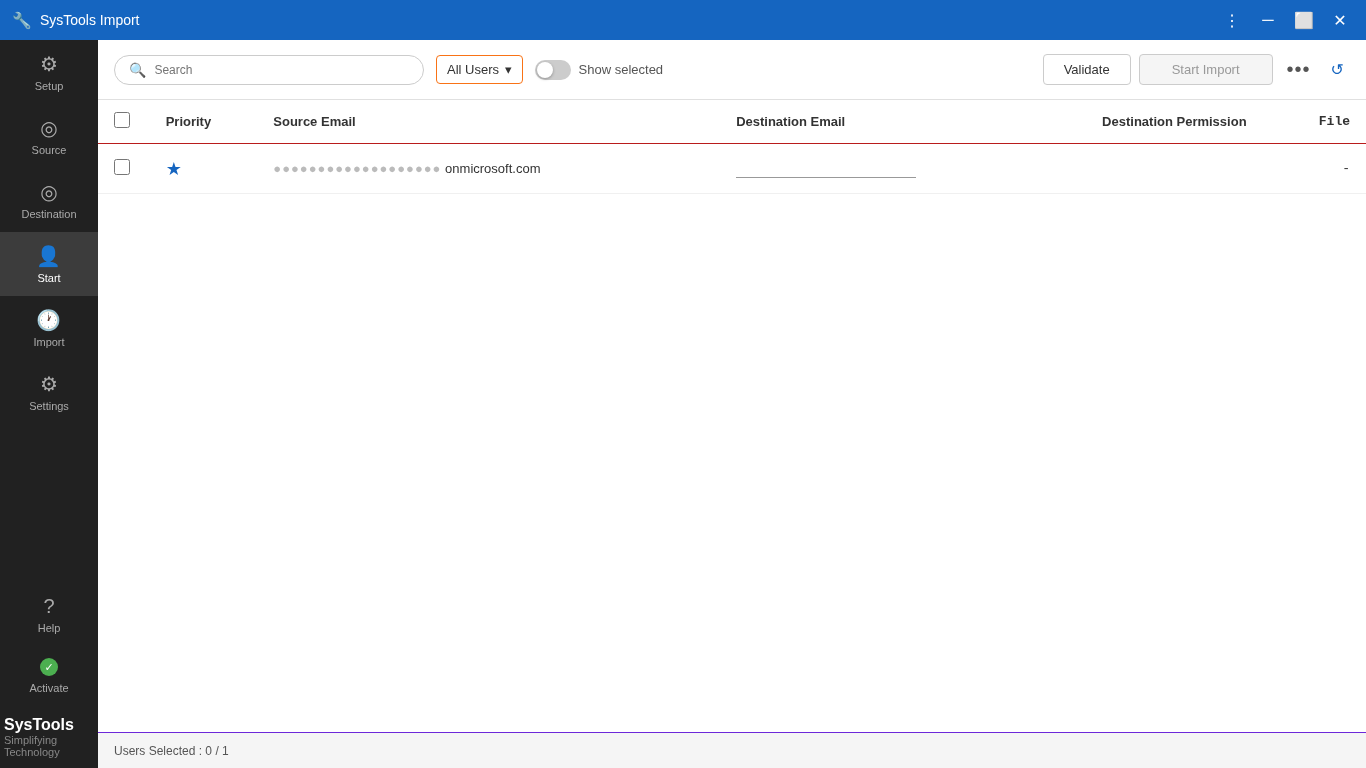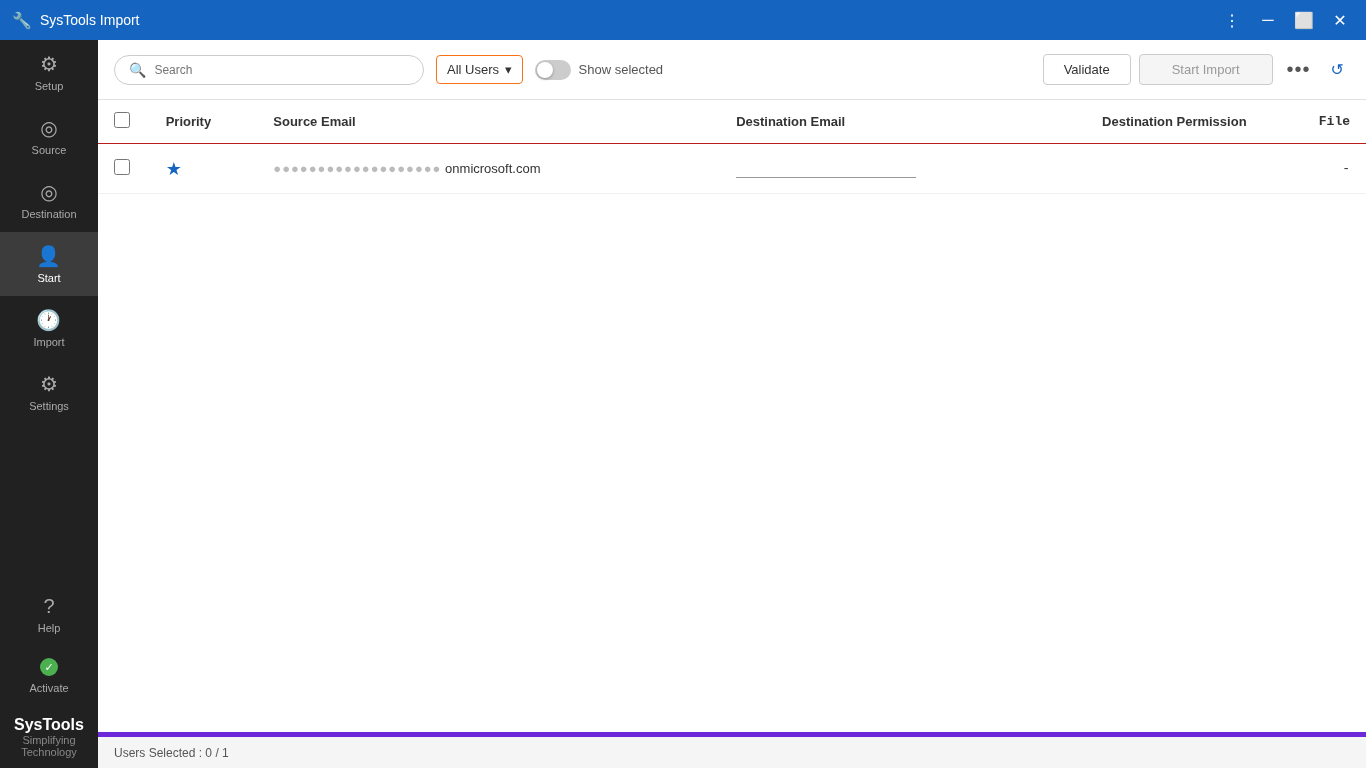--- a/index.html
+++ b/index.html
@@ -60,21 +60,21 @@
     .sidebar-item.active { background: rgba(255,255,255,0.12); color: #ffffff; }
     .sidebar-item .icon { font-size: 20px; }
     .sidebar-bottom {
       margin-top: auto;
       width: 100%;
     }
     .sidebar-brand {
       padding: 10px 4px;
       color: #888;
       font-size: 10px;
-      text-align: center;
+      text-align: left;
     }
     .brand-name { font-size: 16px; font-weight: bold; color: #fff; }
     .brand-sub { font-size: 11px; color: #888; }
     .activate-indicator {
       width: 18px; height: 18px;
       background: #4caf50;
       border-radius: 50%;
       display: inline-flex; align-items: center; justify-content: center;
       color: white; font-size: 11px;
       margin-bottom: 2px;
@@ -238,21 +238,21 @@
     .blurred-text {
       color: #bbb;
       font-size: 13px;
       letter-spacing: 1px;
     }
 
     
     .status-bar {
       height: 36px;
       background: #f5f5f5;
-      border-top: 5px solid #6d28d9;
+      border-top: 1px solid #6d28d9;
       display: flex;
       align-items: center;
       padding: 0 16px;
       font-size: 12px;
       color: #555;
     }
   </style>
 </head>
 <body>
 

